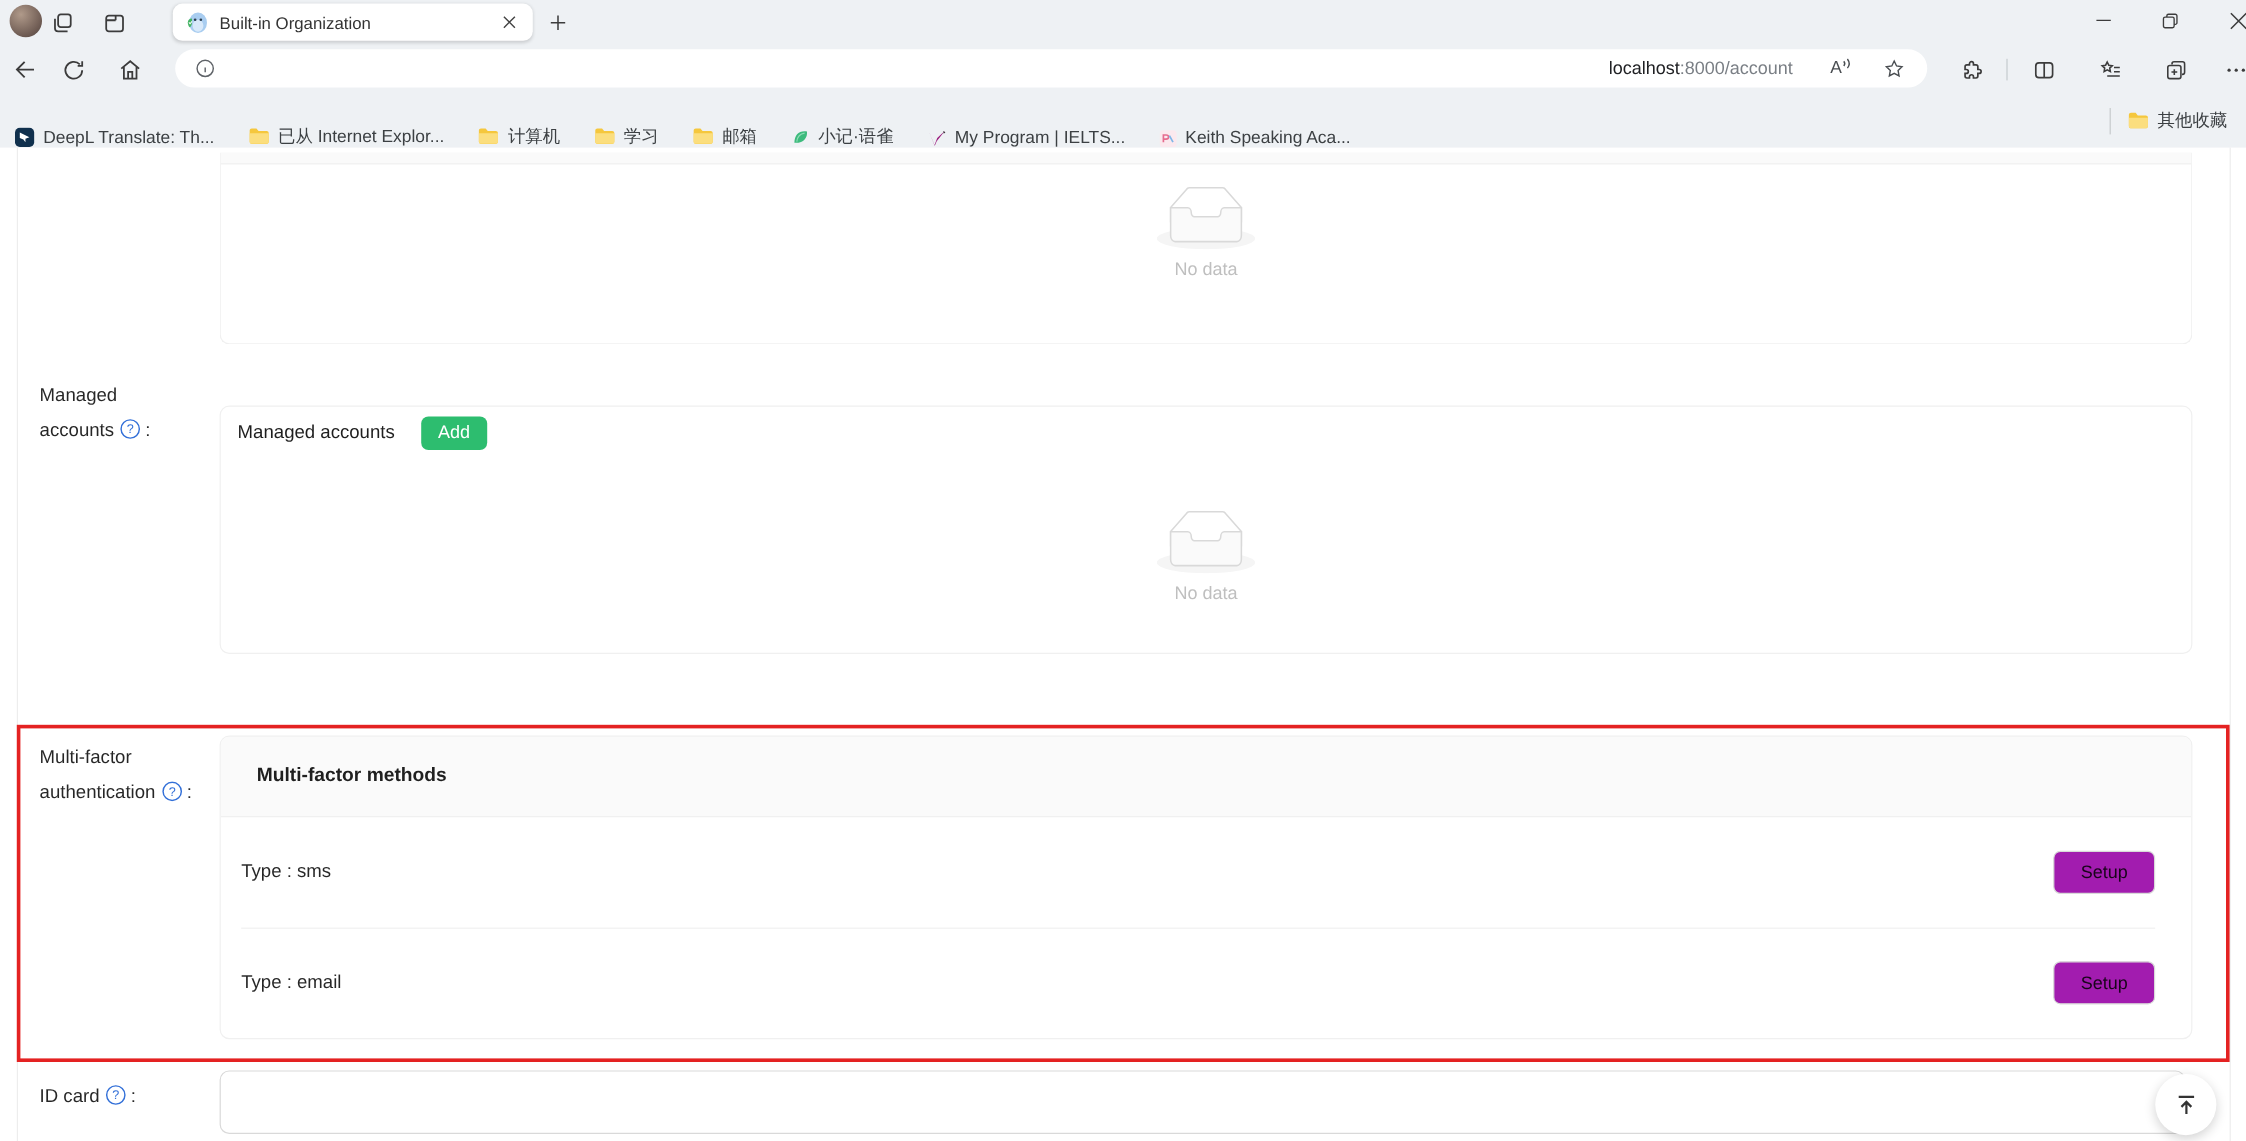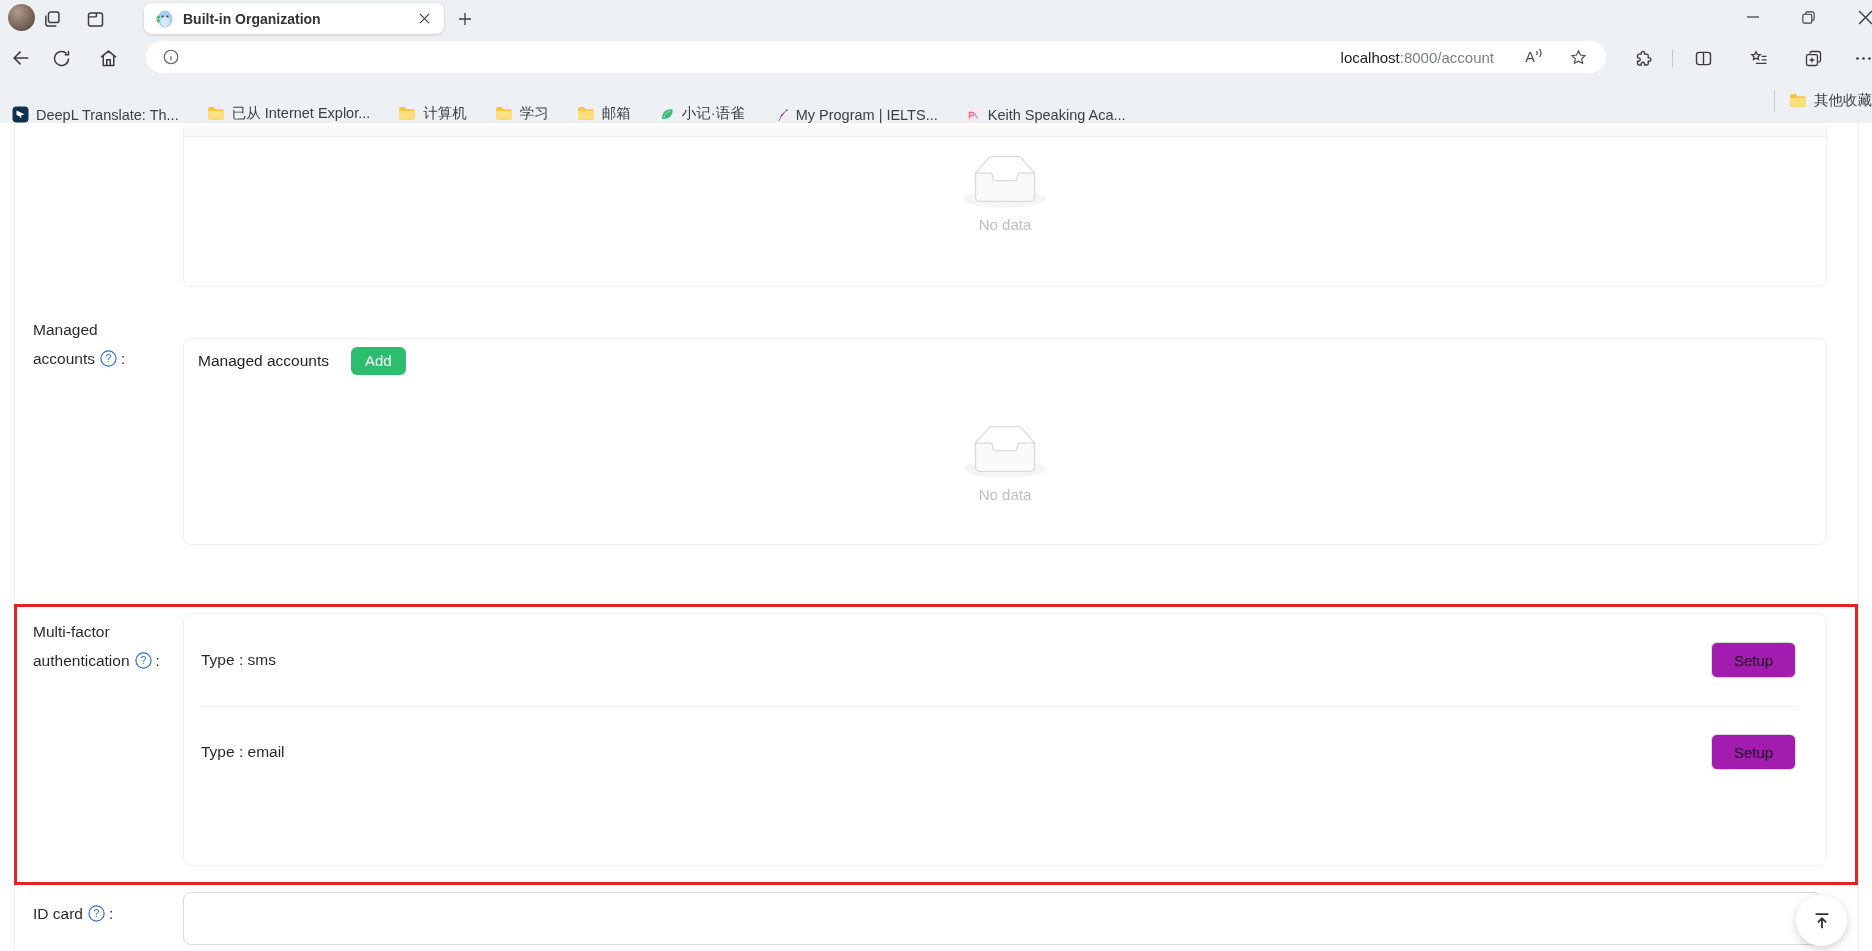--- a/index.html
+++ b/index.html
@@ -1,21 +1,21 @@
 <!DOCTYPE html>
 <html style="--chrome_bg: #eef1f4; --accent_green: #2dbd6f; --highlight_red: #e42222; --link_blue: #3370d8; --header_bg: #fafafa; --muted: #bfbfbf;"><head>
 <meta charset="utf-8">
 <style>
   * { box-sizing: border-box; margin: 0; padding: 0; }
   html,body { width:1872px; height:951px; overflow:hidden; }
   body { font-family: "Liberation Sans", "DejaVu Sans", sans-serif; background:#fff; }
   #window { position:relative; width:1872px; height:951px; background:var(--chrome_bg,#eef1f4); overflow:hidden; }
 
   
-  .tabbar { position:absolute; left:0; top:0; width:1872px; height:36px;font-weight:bold; }
+  .tabbar { position:absolute; left:0; top:0; width:1872px; height:36px; }
   .avatar { position:absolute; left:8px; top:4px; width:27px; height:27px; border-radius:50%;
             background:radial-gradient(circle at 35% 30%, #b09a8a, #6d5a52 70%, #4d4340); }
   .chrome-ic { position:absolute; display:flex; align-items:center; justify-content:center; color:#3c3c3c; cursor:pointer; }
   .chrome-ic svg { display:block; }
   .ws-ic   { left:38px;  top:6px; width:26px; height:26px; }
   .tp-ic   { left:82px;  top:6px; width:26px; height:26px; }
   .tab { position:absolute; left:144px; top:3px; width:300px; height:31px; background:#fff;
          border-radius:8px; box-shadow:0 1px 3px rgba(0,0,0,.15); display:flex; align-items:center; padding:0 10px; }
   .tab-title { flex:1; font-size:14px; color:#333; margin-left:9px; white-space:nowrap; overflow:hidden; }
   .tab-close { width:20px; height:20px; display:flex; align-items:center; justify-content:center; color:#444; cursor:pointer; }
@@ -37,21 +37,21 @@
   .read-aloud svg { position:absolute; right:-2px; top:2px; }
   .nav-right { position:absolute; top:9px; width:26px; height:26px; }
   .ic-ext { left:1630px; } .ic-split { left:1690px; } .ic-favlist { left:1746px; }
   .ic-coll { left:1800px; } .ic-dots { left:1850px; }
   .nav-divider { position:absolute; left:1672px; top:13px; width:1px; height:18px; background:#c6cacd; }
 
   .bookbar { position:absolute; left:0; top:78px; width:1872px; height:45px; display:flex; align-items:flex-end;
              padding-left:12px; gap:28px; }
   .bm { display:flex; align-items:center; gap:7px; font-size:14.5px; color:#3c4043; white-space:nowrap; cursor:pointer; }
   .bm svg { display:block; flex:none; }
-  .bm-right { position:absolute; right:0; top:0; height:45px; display:flex; align-items:center; gap:14px; padding-right:0; }
+  .bm-right { position:absolute; right:0; top:0; height:45px; display:flex; align-items:center; gap:14px; padding-right:16px; }
   .bm-divider { width:1px; height:22px; background:#c6cacd; }
 
   
   .page { position:absolute; left:0; top:123px; width:1872px; height:828px; background:#fff; }
   .page-edge { position:absolute; top:0; bottom:0; width:1px; background:#ededed; }
 
   .card { position:absolute; left:183px; width:1644px; border:1px solid #f0f0f0; border-radius:8px; background:#fff; }
 
   .top-table { top:4px; height:160px; border-top:none; border-radius:0 0 8px 8px; }
   .sliver { height:10px; background:var(--header_bg,#fafafa); border-bottom:1px solid #f0f0f0; }
@@ -347,20 +347,23 @@
     <div class="mfa-box"></div>
     <div class="form-label mfa-label">
       <span>Multi-factor</span><br>
       <span>authentication</span><span class="q-ic"><svg width="17" height="17" viewBox="0 0 17 17">
             <circle cx="8.5" cy="8.5" r="7.6" fill="none" stroke="#3370d8" stroke-width="1.2"></circle>
             <text x="8.5" y="12" text-anchor="middle" font-size="10.5" fill="#3370d8" font-family="Liberation Sans, sans-serif">?</text>
           </svg></span><span class="label-colon">:</span>
     </div>
 
     <div class="card mfa-card">
+      <div class="mfa-head">
+        <span class="mfa-title">Multi-factor methods</span>
+      </div>
       <div class="mfa-row">
         <span class="mfa-type">Type : sms</span>
         <button class="setup-btn">Setup</button>
       </div>
       <div class="mfa-row">
         <span class="mfa-type">Type : email</span>
         <button class="setup-btn">Setup</button>
       </div>
     </div>
 

